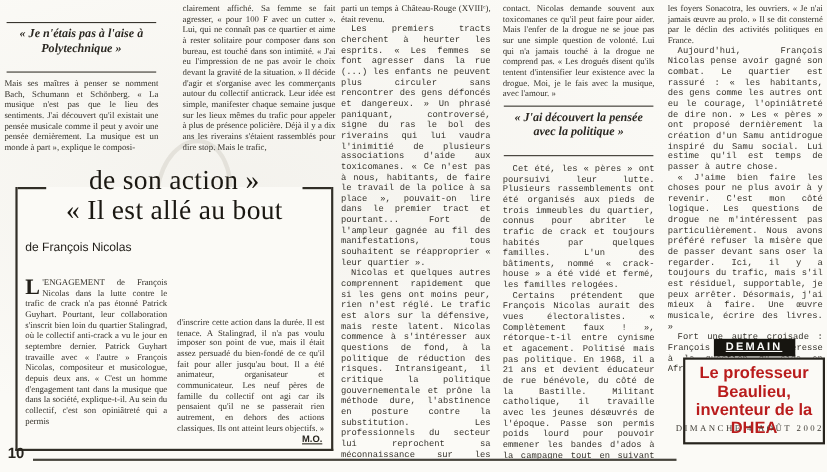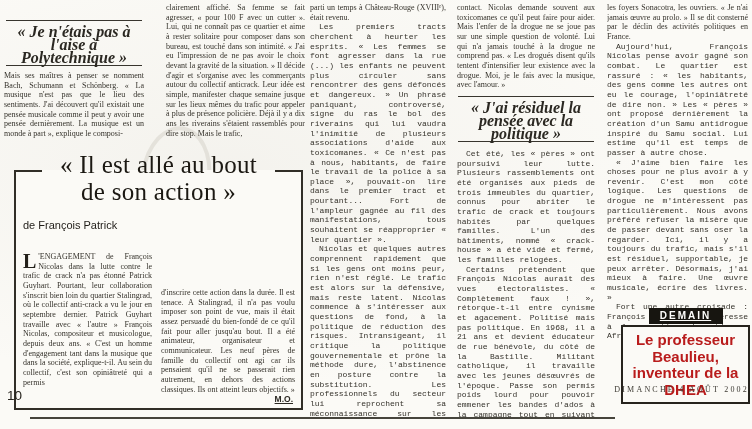--- a/index.html
+++ b/index.html
@@ -10,22 +10,22 @@
   p{margin:0;}
   .col{position:absolute;top:3px;overflow:hidden;}
   .jtext{text-align:justify;font-size:8px;line-height:9.65px;color:#35322b;}
   .indent{text-indent:9px;font-family:Liberation Mono, monospace;}
   .col-a{left:4px;width:140px;height:155px;}
   .col-b{left:166px;width:139px;height:152px;}
   .col-c{left:310px;width:136px;height:414px;}
   .col-d{left:457px;width:138px;height:414px;}
   .col-e{left:607px;width:141px;height:414px;}
   .subhead{border-top:1.5px solid #38352e;border-bottom:1.5px solid #38352e;
-           padding:4px 0 1px;text-align:center;text-indent:0;
-           font-style:italic;font-weight:bold;font-size:16px;line-height:13px;color:#2b2822;}
+           padding:4px 0 14px;text-align:center;text-indent:0;
+           font-style:italic;font-weight:bold;font-size:11px;line-height:13px;color:#2b2822;}
   .subhead-a{margin:17px 2px 5px 2px;}
   .subhead-d{margin:6px 1px 7px 1px;}
   .stain{position:absolute;left:141px;top:126px;width:62px;height:92px;border:4px solid rgba(125,118,102,0.14);
          border-radius:50%;transform:rotate(8deg);}
   
   .inset{position:absolute;left:14px;top:170px;width:285px;height:238px;background:#fbfaf6;
          border-left:2px solid #312e27;border-right:2px solid #312e27;border-bottom:2px solid #312e27;}
   .inset::before{content:"";position:absolute;top:0;left:0;width:26px;height:2px;background:#312e27;}
   .inset::after{content:"";position:absolute;top:0;right:0;width:26px;height:2px;background:#312e27;}
   .headline{position:absolute;top:-19px;left:0;right:0;text-align:center;
@@ -42,22 +42,22 @@
   .sig-author{text-align:right;font-family:Liberation Serif, serif;font-weight:bold;
               font-variant:small-caps;letter-spacing:1px;font-size:10px;margin-top:0;padding-right:2px;color:#2b2822;}
   .demain-wrap{position:absolute;left:621px;top:308px;width:129px;}
   .demain-header{width:74px;margin:0 auto;background:#171510;color:#fdfdfb;text-align:center;
                  font-family:"Liberation Sans",sans-serif;font-weight:bold;font-size:10px;line-height:16px;
                  letter-spacing:2px;position:relative;z-index:2;text-decoration:underline;}
   .demain-box{border:2px solid #26231d;margin-top:1px;background:#fbfaf6;text-align:center;
               padding:5px 2px 4px 2px;font-family:"Liberation Sans",sans-serif;font-weight:bold;
               font-size:15px;line-height:16.5px;color:#b91c1c;}
   
-  .page-number{position:absolute;left:7px;top:388px;font-family:"Liberation Sans",sans-serif;
-               font-weight:normal;font-size:13.5px;color:#26231d;text-align:right;}
+  .page-number{position:absolute;left:7px;top:404px;font-family:"Liberation Sans",sans-serif;
+               font-weight:bold;font-size:13.5px;color:#26231d;text-align:right;}
   .bottom-rule{position:absolute;left:30px;top:417px;width:585px;height:1.8px;background:#46443c;}
   .page-date{position:absolute;right:3px;top:385px;font-weight:normal;font-size:8px;
              letter-spacing:2.2px;color:#3d3a33;}
 </style>
 </head>
 <body>
 
 <div class="page">
 
   <div class="stain"></div>
@@ -72,40 +72,40 @@
   </div>
 
   <div class="col col-c">
     <p class="jtext">parti un temps à Château-Rouge (XVIIIᵉ), était revenu.</p>
     <p class="jtext indent">Les premiers tracts cherchent à heurter les esprits. « Les femmes se font agresser dans la rue (...) les enfants ne peuvent plus circuler sans rencontrer des gens défoncés et dangereux. » Un phrasé paniquant, controversé, signe du ras le bol des riverains qui lui vaudra l'inimitié de plusieurs associations d'aide aux toxicomanes. « Ce n'est pas à nous, habitants, de faire le travail de la police à sa place », pouvait-on lire dans le premier tract et pourtant... Fort de l'ampleur gagnée au fil des manifestations, tous souhaitent se réapproprier « leur quartier ».</p>
     <p class="jtext indent">Nicolas et quelques autres comprennent rapidement que si les gens ont moins peur, rien n'est réglé. Le trafic est alors sur la défensive, mais reste latent. Nicolas commence à s'intéresser aux questions de fond, à la politique de réduction des risques. Intransigeant, il critique la politique gouvernementale et prône la méthode dure, l'abstinence en posture contre la substitution. Les professionnels du secteur lui reprochent sa méconnaissance sur les questions de toxicomanie. « Nous avons toujours voulu travailler à un niveau local uniquement », dit-il. Avec huit autres hommes, ils forment un groupe de pères de famille et décident d'aller à la rencontre des toxicomanes et des habitants lors de tournées de rue nocturnes et non violentes. De mars à mai, les « pères » descendent dans les rues, vont au</p>
   </div>
 
   <div class="col col-d">
     <p class="jtext">contact. Nicolas demande souvent aux toxicomanes ce qu'il peut faire pour aider. Mais l'enfer de la drogue ne se joue pas sur une simple question de volonté. Lui qui n'a jamais touché à la drogue ne comprend pas. « Les drogués disent qu'ils tentent d'intensifier leur existence avec la drogue. Moi, je le fais avec la musique, avec l'amour. »</p>
-    <div class="subhead subhead-d">« J'ai résiduel la pensée avec la politique »</div>
+    <div class="subhead subhead-d">« J'ai découvert la pensée avec la politique »</div>
     <p class="jtext indent">Cet été, les « pères » ont poursuivi leur lutte. Plusieurs rassemblements ont été organisés aux pieds de trois immeubles du quartier, connus pour abriter le trafic de crack et toujours habités par quelques familles. L'un des bâtiments, nommé « crack-house » a été vidé et fermé, les familles relogées.</p>
     <p class="jtext indent">Certains prétendent que François Nicolas aurait des vues électoralistes. « Complètement faux ! », rétorque-t-il entre cynisme et agacement. Politisé mais pas politique. En 1968, il a 21 ans et devient éducateur de rue bénévole, du côté de la Bastille. Militant catholique, il travaille avec les jeunes désœuvrés de l'époque. Passe son permis poids lourd pour pouvoir emmener les bandes d'ados à la campagne tout en suivant ses cours à l'X. « J'ai découvert la pensée avec la politique. » Mais l'homme n'a jamais voté. Dans les années 70, il poursuit ses actions dans différents mouvements, pour</p>
   </div>
 
   <div class="col col-e">
     <p class="jtext">les foyers Sonacotra, les ouvriers. « Je n'ai jamais œuvre au prolo. » Il se dit consterné par le déclin des activités politiques en France.</p>
     <p class="jtext indent">Aujourd'hui, François Nicolas pense avoir gagné son combat. Le quartier est rassuré : « les habitants, des gens comme les autres ont eu le courage, l'opiniâtreté de dire non. » Les « pères » ont proposé dernièrement la création d'un Samu antidrogue inspiré du Samu social. Lui estime qu'il est temps de passer à autre chose.</p>
     <p class="jtext indent">« J'aime bien faire les choses pour ne plus avoir à y revenir. C'est mon côté logique. Les questions de drogue ne m'intéressent pas particulièrement. Nous avons préféré refuser la misère que de passer devant sans oser la regarder. Ici, il y a toujours du trafic, mais s'il est résiduel, supportable, je peux arrêter. Désormais, j'ai mieux à faire. Une œuvre musicale, écrire des livres. »</p>
     <p class="jtext indent">Fort une autre croisade : François Nicolas s'intéresse à la question du sida en Afrique.</p>
     <div class="sig-author">Marie Ottavi</div>
   </div>
 
   <div class="inset">
     <div class="headline">
+      <div>de son action »</div>
       <div>« Il est allé au bout</div>
-      <div>de son action »</div>
     </div>
     <div class="byline">
-      <div>de François Patrick</div>
+      <div>de François Nicolas</div>
     </div>
     <div class="inset-col1">
       <p class="jtext">
         <span class="dropcap">L</span><span>'ENGAGEMENT de François Nicolas dans la lutte contre le trafic de crack n'a pas étonné Patrick Guyhart. Pourtant, leur collaboration s'inscrit bien loin du quartier Stalingrad, où le collectif anti-crack a vu le jour en septembre dernier. Patrick Guyhart travaille avec « l'autre » François Nicolas, compositeur et musicologue, depuis deux ans. « C'est un homme d'engagement tant dans la musique que dans la société, explique-t-il. Au sein du collectif, c'est son opiniâtreté qui a permis</span>
       </p>
     </div>
     <div class="inset-col2">
       <p class="jtext">d'inscrire cette action dans la durée. Il est tenace. A Stalingrad, il n'a pas voulu imposer son point de vue, mais il était assez persuadé du bien-fondé de ce qu'il fait pour aller jusqu'au bout. Il a été animateur, organisateur et communicateur. Les neuf pères de famille du collectif ont agi car ils pensaient qu'il ne se passerait rien autrement, en dehors des actions classiques. Ils ont atteint leurs objectifs. »</p>
     </div>
     <div class="sig-mo">M.O.</div>

